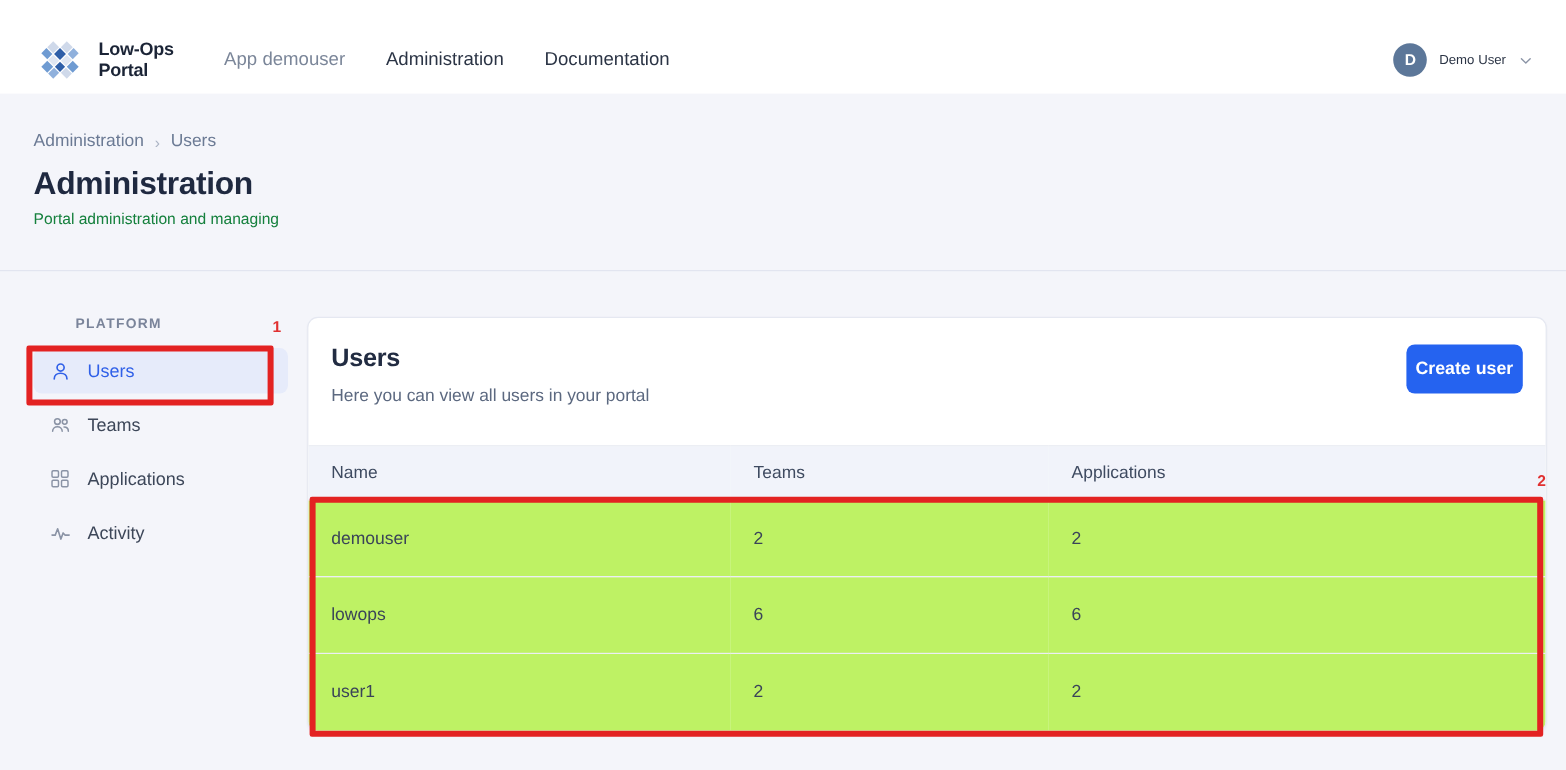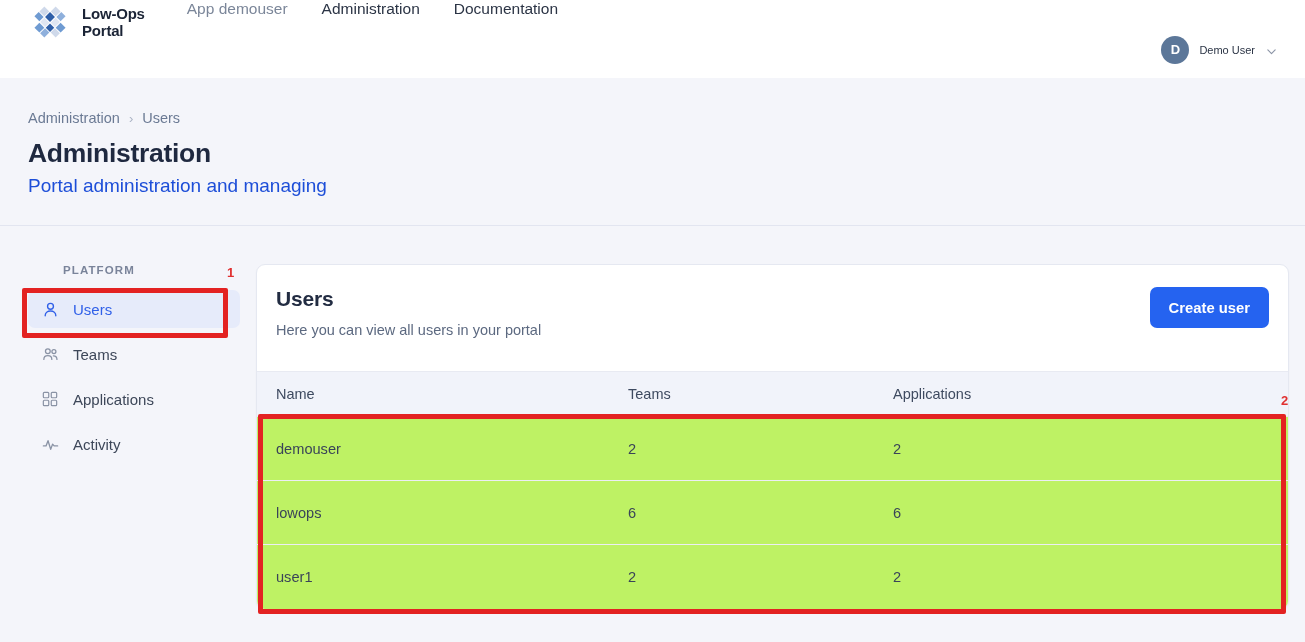--- a/index.html
+++ b/index.html
@@ -8,21 +8,21 @@
     font-family: "Liberation Sans", sans-serif;
     background: #f4f5fa;
     overflow: hidden;
   }
   .page { position: relative; width: 1305px; height: 642px; }
 
   
   .header {
     position: absolute; left: 0; top: 0; width: 1305px; height: 100px;
     background: #ffffff; border-bottom: 1px solid #e4e7f0;
-    display: flex; align-items: flex-start;
+    display: flex; align-items: center;
   }
   .brand { display: flex; align-items: center; margin-left: 28px; }
   .logo-wrap { width: 44px; height: 44px; position: relative; }
   .logo-grid {
     position: absolute; left: 50%; top: 50%;
     width: 30px; height: 30px;
     transform: translate(-50%,-50%) rotate(45deg);
     display: grid; grid-template-columns: repeat(4,1fr); grid-template-rows: repeat(4,1fr);
     gap: 1px;
   }
@@ -50,21 +50,21 @@
   
   .titleband {
     position: absolute; left: 0; top: 78px; width: 1305px; height: 148px;
     background: #f4f5fa; border-bottom: 1px solid #e2e5f0;
     padding: 32px 0 0 28px;
   }
   .crumbs { display: flex; align-items: center; gap: 9px; font-size: 14.5px; }
   .crumbs .crumb { color: #6b7a94; text-decoration: none; }
   .crumbs .sep { color: #aab3c4; font-size: 13px; }
   .page-title { margin-top: 12px; font-size: 26.5px; font-weight: bold; color: #1f2940; letter-spacing: -0.3px; }
-  .page-sub { margin-top: 6px; font-size: 19px; color: #1d4ed8; }
+  .page-sub { margin-top: 6px; font-size: 13px; color: #15803d; }
 
   
   .sidebar { position: absolute; left: 0; top: 226px; width: 256px; padding: 38px 16px 0 28px; }
   .side-label { font-size: 11.5px; letter-spacing: 1.1px; color: #7a849a; font-weight: bold; padding-left: 35px; }
   .side-list { margin-top: 14px; display: flex; flex-direction: column; gap: 7px; }
   .side-item {
     display: flex; align-items: center; gap: 13px;
     height: 38px; padding: 0 12px; border-radius: 7px;
     font-size: 15px; color: #3d4759; cursor: pointer;
   }
@@ -78,21 +78,21 @@
     background: #ffffff; border: 1px solid #e5e8f1; border-radius: 9px;
     box-shadow: 0 1px 2px rgba(30,40,70,0.04);
     overflow: hidden;
   }
   .card-head { padding: 22px 20px 20px 19px; position: relative; height: 106px; }
   .card-title { font-size: 21px; font-weight: bold; color: #222c42; letter-spacing: -0.2px; }
   .card-sub { margin-top: 11px; font-size: 14.5px; color: #5c6980; }
   .btn-primary {
     position: absolute; right: 19px; top: 22px;
     background: #2563f0; color: #ffffff; border: none; border-radius: 7px;
-    height: 41px; padding: 0 19px; font-size: 14.8px; font-weight: bold;
+    height: 41px; padding: 0 8px; font-size: 14.8px; font-weight: bold;
     font-family: "Liberation Sans", sans-serif; cursor: pointer;
   }
 
   table { width: 100%; border-collapse: collapse; table-layout: fixed; }
   thead th {
     background: #f1f3fa; text-align: left; font-size: 14.5px; color: #3e4a60;
     font-weight: normal; padding: 14px 0 14px 19px; border-top: 1px solid #e8eaf2;
     border-bottom: 1px solid #e8eaf2;
   }
   thead th.c1 { width: 352px; }

